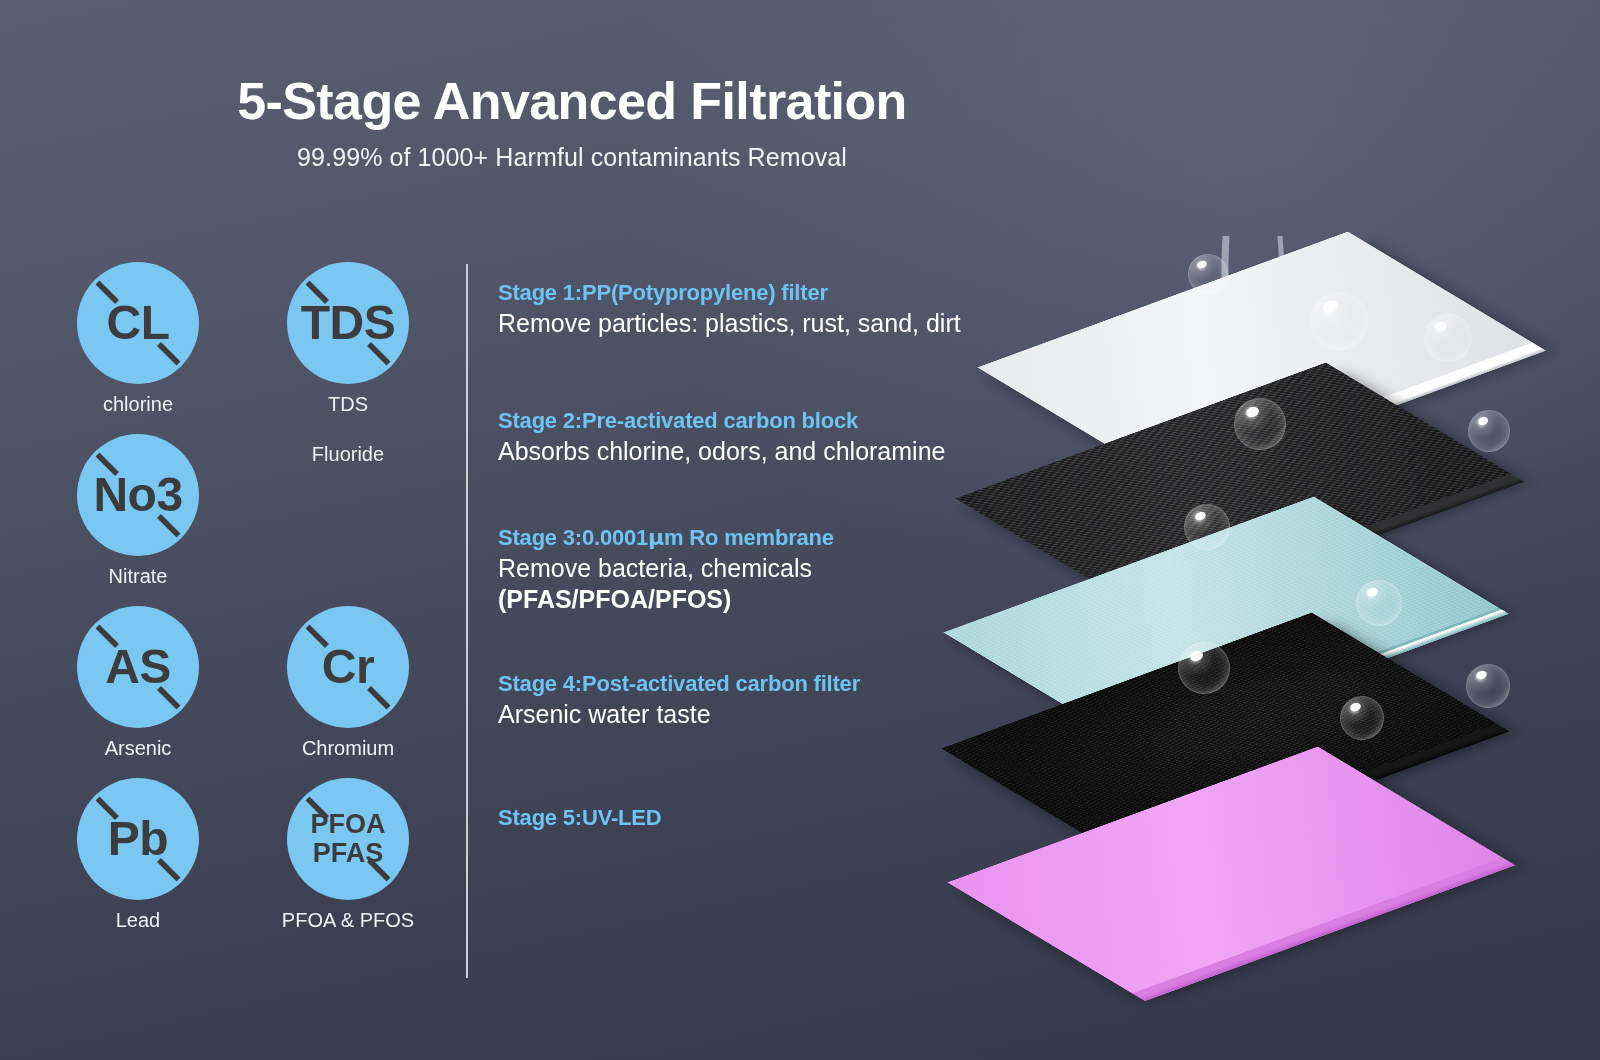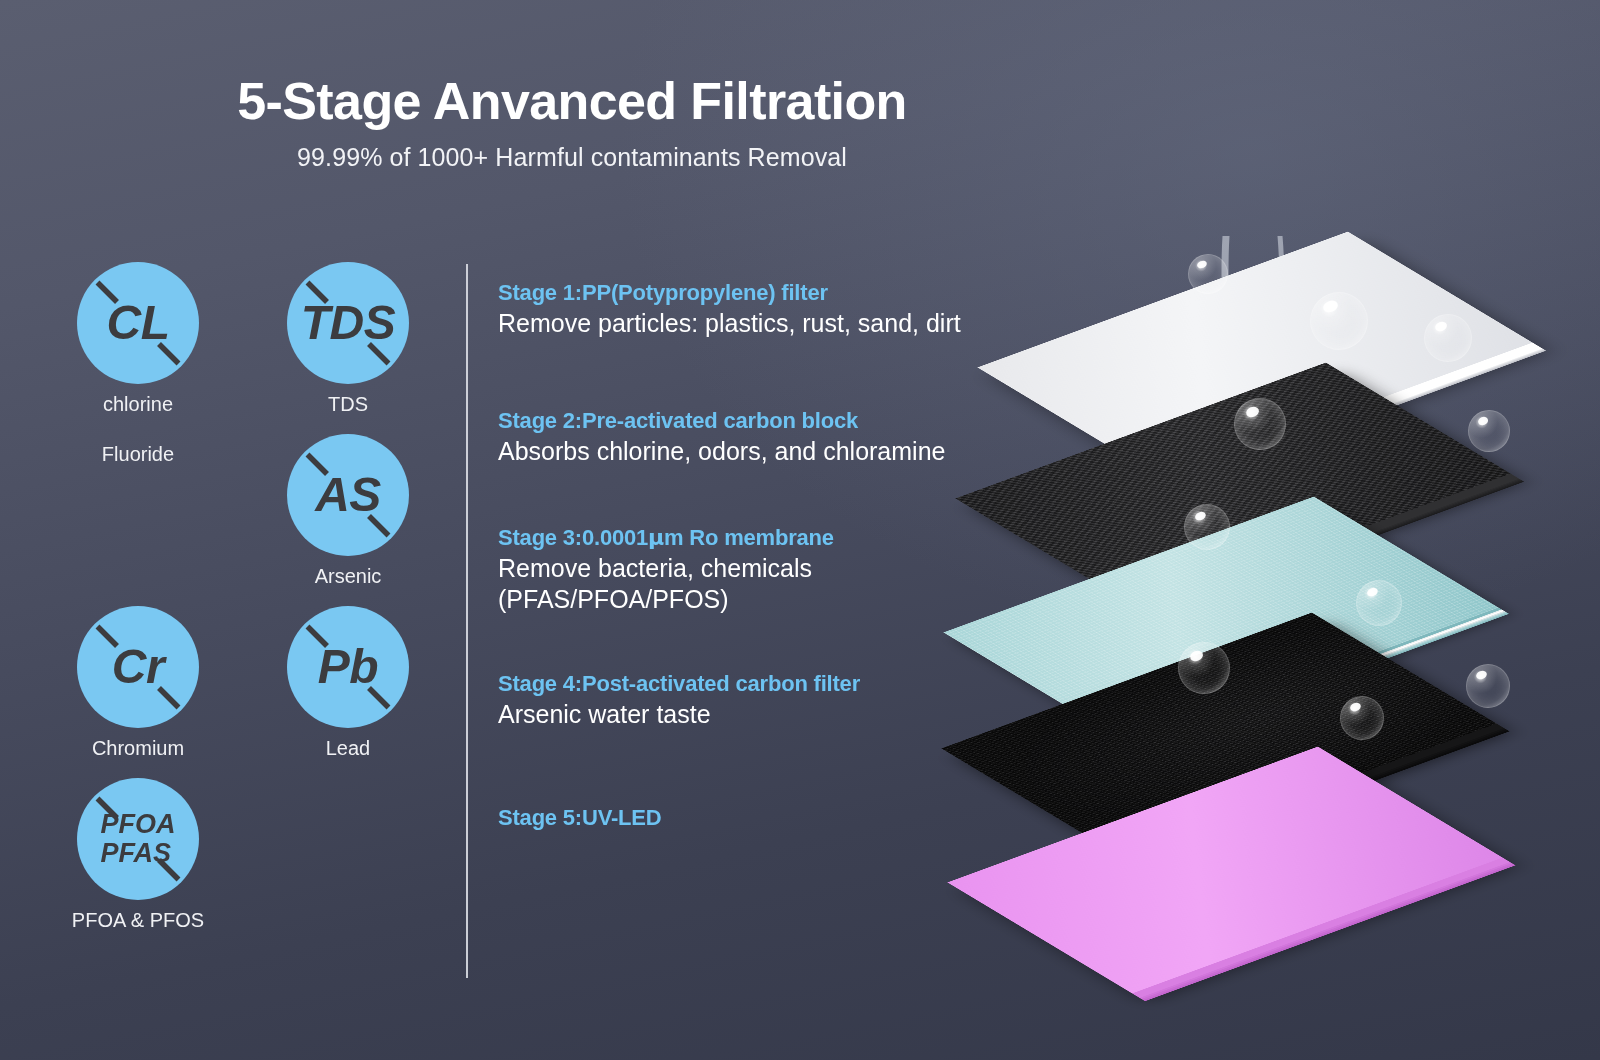--- a/index.html
+++ b/index.html
@@ -46,23 +46,23 @@
     position:relative;
     width:122px; height:122px;
     display:flex; align-items:center; justify-content:center;
   }
   .cont-badge svg { position:absolute; inset:0; width:122px; height:122px; }
   .cont-sym {
     position:relative;
     color:#3c3c3f;
     font-weight:bold;
     line-height:0.98;
+    text-align:center;
     letter-spacing:-0.5px;
     z-index:2;
-    font-style:italic;
   }
   .sym-1 { font-size:48px; }
   .sym-small { font-size:27px; letter-spacing:0px; line-height:1.06; }
   .cont-label {
     margin-top:9px;
     font-size:20px; color:#f0f1f4; font-weight:400;
     text-align:left; white-space:nowrap;
   }
 
   
@@ -78,21 +78,21 @@
   .stage { margin-bottom:0; }
   .stage-title {
     color:#6dc3f2; font-weight:bold; font-size:22px;
     letter-spacing:-0.2px; line-height:1.2;
     white-space:nowrap;
   }
   .stage-desc {
     color:#ffffff; font-size:25px; font-weight:400;
     line-height:1.22; margin-top:2px;
   }
-  .stage-desc .l2 { display:block; }
+  .stage-desc .l2 { display:block;font-weight:bold; }
 
   
   #stage1 { position:absolute; top:0px; left:0; }
   #stage2 { position:absolute; top:128px; left:0; }
   #stage3 { position:absolute; top:245px; left:0; }
   #stage4 { position:absolute; top:391px; left:0; }
   #stage5 { position:absolute; top:525px; left:0; }
 
   .mu { font-family:"DejaVu Sans", sans-serif; font-weight:bold; }
 
@@ -243,20 +243,31 @@
         <svg viewBox="0 0 122 122" aria-hidden="true">
           <circle cx="61" cy="61" r="61" fill="#7ac8f2"></circle>
           <line x1="20.5" y1="20.5" x2="40" y2="40" stroke="#3c3c3f" stroke-width="5.5"></line>
           <line x1="82" y1="82" x2="101.5" y2="101.5" stroke="#3c3c3f" stroke-width="5.5"></line>
         </svg>
         <div class="cont-sym sym-1">TDS</div>
       </div>
       <div class="cont-label">TDS</div>
     </div>
 
+    <div class="cont-cell">
+      <div class="cont-badge">
+        <svg viewBox="0 0 122 122" aria-hidden="true">
+          <circle cx="61" cy="61" r="61" fill="#7ac8f2"></circle>
+          <line x1="20.5" y1="20.5" x2="40" y2="40" stroke="#3c3c3f" stroke-width="5.5"></line>
+          <line x1="82" y1="82" x2="101.5" y2="101.5" stroke="#3c3c3f" stroke-width="5.5"></line>
+        </svg>
+        <div class="cont-sym sym-1">No3</div>
+      </div>
+      <div class="cont-label">Nitrate</div>
+    </div>
 
     <div class="cont-cell">
       <div class="cont-label">Fluoride</div>
     </div>
 
     <div class="cont-cell">
       <div class="cont-badge">
         <svg viewBox="0 0 122 122" aria-hidden="true">
           <circle cx="61" cy="61" r="61" fill="#7ac8f2"></circle>
           <line x1="20.5" y1="20.5" x2="40" y2="40" stroke="#3c3c3f" stroke-width="5.5"></line>

